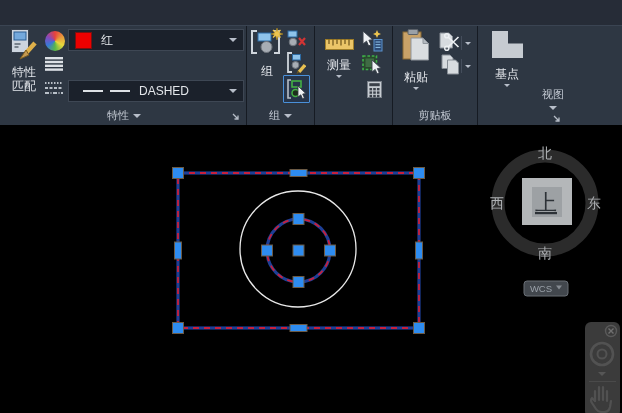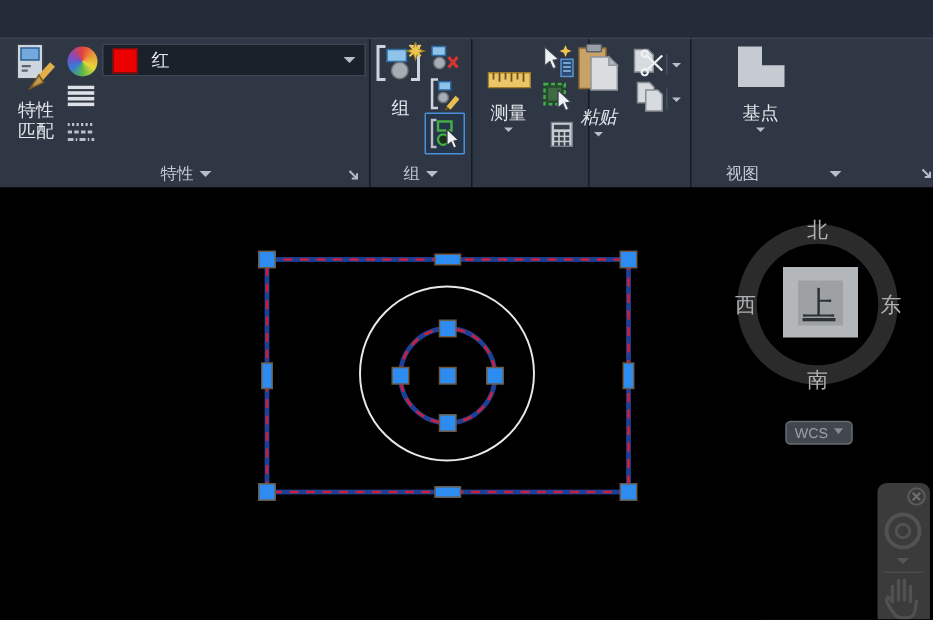--- a/index.html
+++ b/index.html
@@ -6,21 +6,21 @@
   .screen{position:relative;width:622px;height:413px;background:#000;overflow:hidden;
           font-family:"Liberation Sans",sans-serif;-webkit-font-smoothing:antialiased;}
   
   .topstrip{position:absolute;left:0;top:0;width:622px;height:25px;background:#262c37;}
   .ribbon{position:absolute;left:0;top:25px;width:622px;height:100px;background:#2e3743;
           border-top:1px solid #3a4452;box-sizing:border-box;}
   .panel{position:absolute;top:0;height:100px;border-right:1px solid #161b23;box-sizing:border-box;}
   .panel.last{border-right:none;}
   .panel-label{position:absolute;bottom:3px;left:0;right:0;display:flex;align-items:center;
                justify-content:center;font-size:11px;color:#c3c9d3;gap:4px;}
-  .panel-label.leftal{justify-content:space-between;padding-left:6px;}
+  .panel-label.leftal{justify-content:space-between;padding-left:6px;flex-direction:column;}
   .tri{width:0;height:0;border-left:4px solid transparent;border-right:4px solid transparent;
        border-top:4px solid #b7bec9;}
   .tri.sm{border-left-width:3.5px;border-right-width:3.5px;border-top-width:3.5px;}
   .bigbtn{position:absolute;display:flex;flex-direction:column;align-items:center;color:#e4e7ec;}
   .bigbtn .lbl{font-size:12px;line-height:14px;margin-top:4px;}
   .bigbtn .tri{margin-top:3px;}
   .smallbtn{position:absolute;display:flex;align-items:center;justify-content:center;}
   .toolbtn-active{border:1px solid #4a90d9;background:#27354a;border-radius:1px;}
   .combo{position:absolute;left:66px;width:176px;height:22px;background:#1b212b;
          border:1px solid #3e4754;box-sizing:border-box;display:flex;align-items:center;
@@ -76,20 +76,26 @@
           <line x1="0" y1="7" x2="18" y2="7" stroke="#b9c0c8" stroke-width="2" stroke-dasharray="3 1.5"></line>
           <line x1="0" y1="12" x2="18" y2="12" stroke="#b9c0c8" stroke-width="2" stroke-dasharray="4 1.5 1 1.5"></line>
         </svg>
       </span>
 
       <div class="combo" style="top:3px;">
         <span class="swatch"></span>
         <span>红</span>
         <span class="tri chev"></span>
       </div>
+      <div class="combo" style="top:54px;">
+        <span class="dash" style="margin-left:8px;"></span>
+        <span class="dash" style="margin-left:7px;margin-right:9px;"></span>
+        <span>DASHED</span>
+        <span class="tri chev"></span>
+      </div>
 
       <div class="panel-label">
         <span>特性</span>
           <span class="tri"></span>
       </div>
       <span class="smallbtn" style="right:6px;bottom:5px;">
         <svg width="9" height="9">
             <path d="M2 2 L7 7 M7 3.5 V7 H3.5" stroke="#b6bdc7" stroke-width="1.3" fill="none"></path>
           </svg>
       </span>
@@ -133,21 +139,21 @@
           <polygon points="12,8 12,19 14.8,16.8 16.5,20.8 18.4,19.9 16.7,16 19.8,15.6" fill="#f0f2f4" stroke="#30363e" stroke-width="0.8"></polygon>
         </svg>
       </span>
       <div class="panel-label">
         <span>组</span>
           <span class="tri"></span>
       </div>
     </div>
 
     <div class="panel" style="left:315px;width:78px;">
-      <div class="bigbtn" style="left:3px;top:20px;width:42px;">
+      <div class="bigbtn" style="left:3px;top:10px;width:42px;">
         <span>
           <svg width="29" height="11">
             <rect x="0.5" y="0.5" width="28" height="10" fill="#ebc568" stroke="#a07f2a"></rect>
             <path d="M4 0.5 V5 M8 0.5 V6.5 M12 0.5 V5 M16 0.5 V6.5 M20 0.5 V5 M24 0.5 V6.5" stroke="#6e541a" stroke-width="1.2"></path>
           </svg>
         </span>
         <span class="lbl">测量</span>
         <span class="tri sm"></span>
       </div>
       <span class="smallbtn" style="left:47px;top:4px;">
@@ -177,21 +183,21 @@
               <rect x="6.2" y="10.4" width="2.6" height="2.4"></rect>
               <rect x="9.9" y="10.4" width="2.6" height="2.4"></rect>
             <rect x="2.5" y="13.8" width="2.6" height="2.4"></rect>
               <rect x="6.2" y="13.8" width="2.6" height="2.4"></rect>
               <rect x="9.9" y="13.8" width="2.6" height="2.4"></rect>
           </g>
         </svg>
       </span>
     </div>
 
-    <div class="panel" style="left:376px;width:85px;font-style:italic;">
+    <div class="panel" style="left:393px;width:85px;">
       <div class="bigbtn" style="left:4px;top:3px;width:38px;">
         <span>
           <svg width="28" height="33">
             <rect x="1" y="3" width="18" height="27" fill="#c9a268" stroke="#8a6a34"></rect>
             <rect x="6" y="0.5" width="10" height="5" rx="1" fill="#9aa0a7" stroke="#5a6068"></rect>
             <path d="M9 9 H21 L26.5 14.5 V31 H9 Z" fill="#dadde0" stroke="#8f959c"></path>
             <path d="M21 9 V14.5 H26.5 Z" fill="#b4bac0" stroke="#8f959c"></path>
           </svg>
         </span>
         <span class="lbl">粘贴</span>
@@ -212,20 +218,23 @@
       <span class="smallbtn" style="left:48px;top:28px;">
         <svg width="19" height="21">
           <path d="M1 1 H9 L12 4 V14.5 H1 Z" fill="#d7dbdf" stroke="#868d95"></path>
           <path d="M6.5 6 H14.5 L17.5 9 V20 H6.5 Z" fill="#d7dbdf" stroke="#868d95"></path>
         </svg>
       </span>
       <span class="flyout" style="left:68px;top:33px;">
         <span class="vd"></span>
           <span class="tri sm"></span>
       </span>
+      <div class="panel-label">
+        <span>剪贴板</span>
+      </div>
     </div>
 
     <div class="panel last" style="left:478px;width:144px;">
       <div class="bigbtn" style="left:8px;top:4px;width:42px;text-align:right;">
         <span>
           <svg width="33" height="29">
             <polygon points="1,1 17,1 17,13.5 32,13.5 32,28 1,28" fill="#c6cbd1"></polygon>
           </svg>
         </span>
         <span class="lbl">基点</span>

